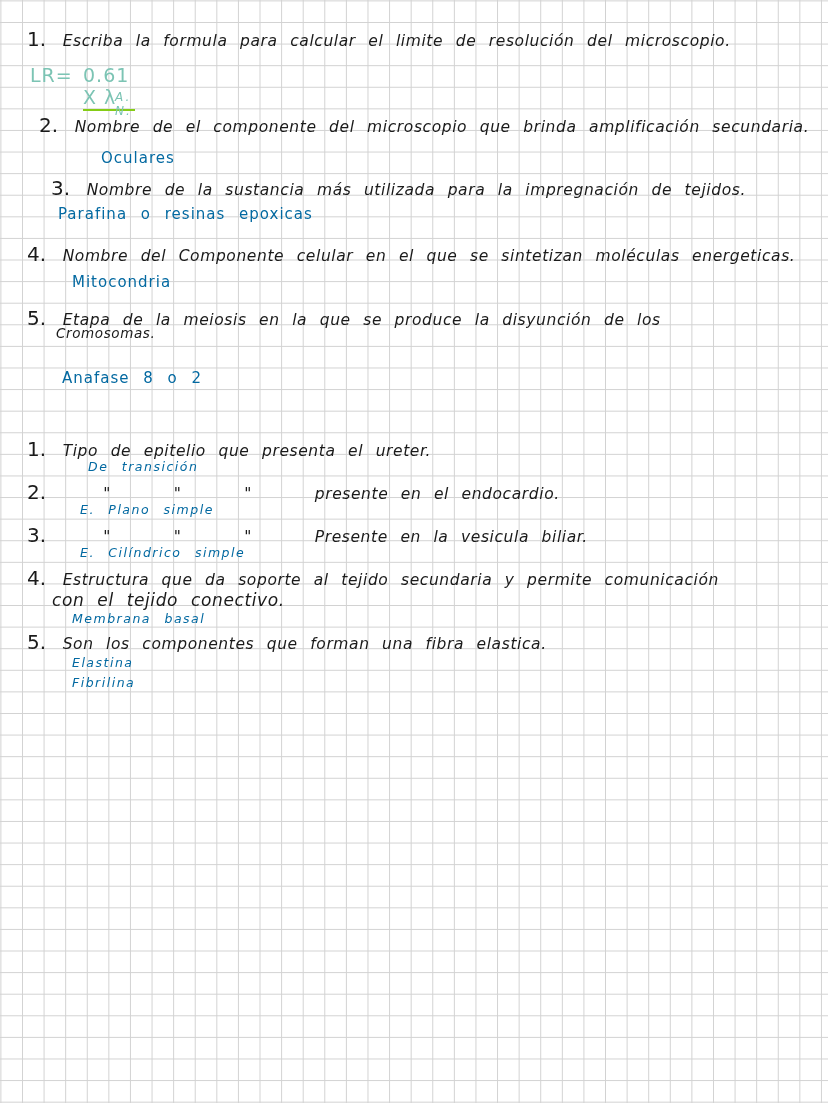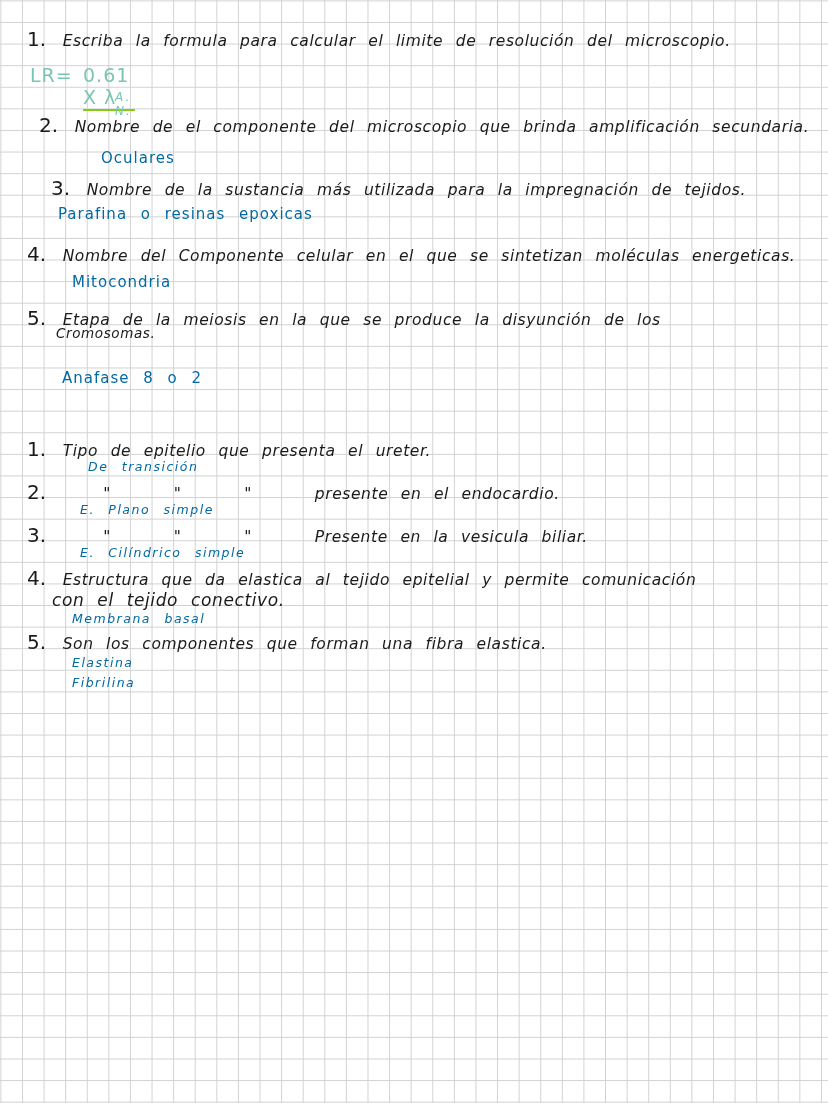--- a/index.html
+++ b/index.html
@@ -153,21 +153,21 @@
       <span style="display:inline-block; width:28px;"></span>
       <span class="ditto">"</span>
       <span class="ditto">"</span>
       <span class="ditto">"</span>
       <span>Presente en la vesicula biliar.</span>
     </div>
     <div class="line a small" style="left:80px; top:547px;">E. Cilíndrico simple</div>
 
     <div class="line q" style="left:27px; top:568px;">
       <span class="num">4.</span>
-      <span>Estructura que da elastica al tejido epitelial y permite comunicación</span>
+      <span>Estructura que da soporte al tejido secundaria y permite comunicación</span>
     </div>
     <div class="line q" style="left:52px; top:592px; font-size:17px;">con el tejido conectivo.</div>
     <div class="line a small" style="left:72px; top:613px;">Membrana basal</div>
 
     <div class="line q" style="left:27px; top:632px;">
       <span class="num">5.</span>
       <span>Son los componentes que forman una fibra elastica.</span>
     </div>
     <div class="line a small" style="left:72px; top:657px;">Elastina</div>
     <div class="line a small" style="left:72px; top:677px;">Fibrilina</div>

